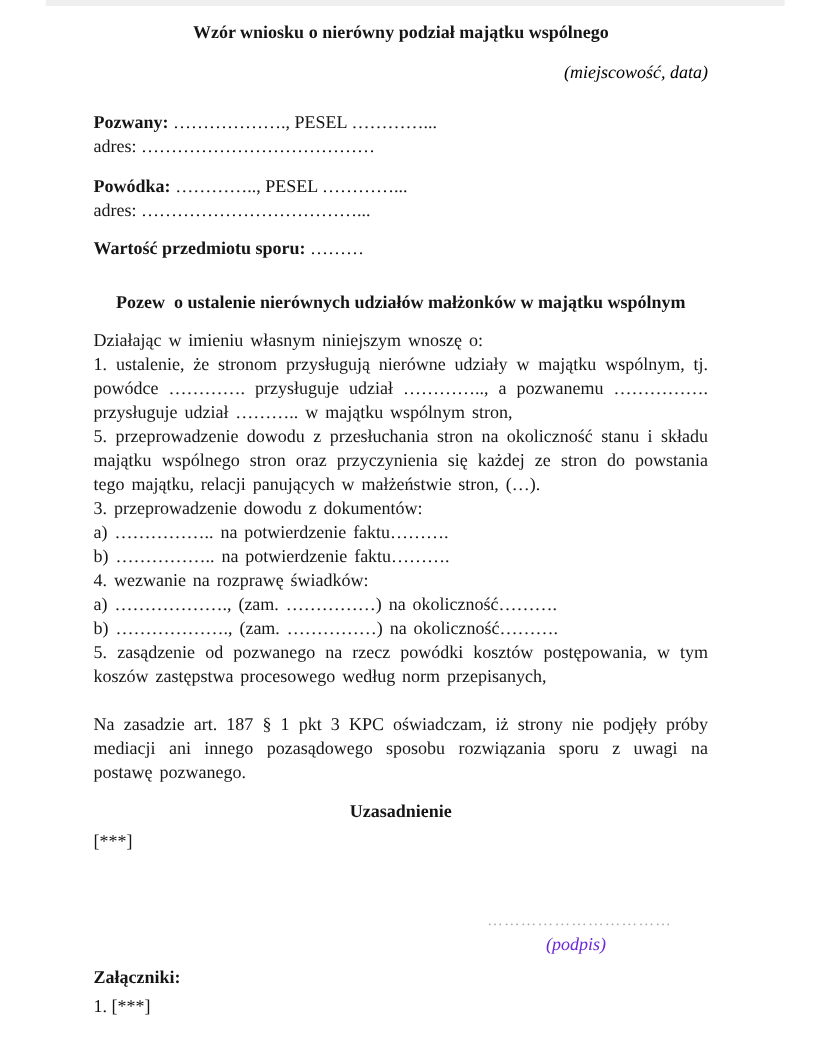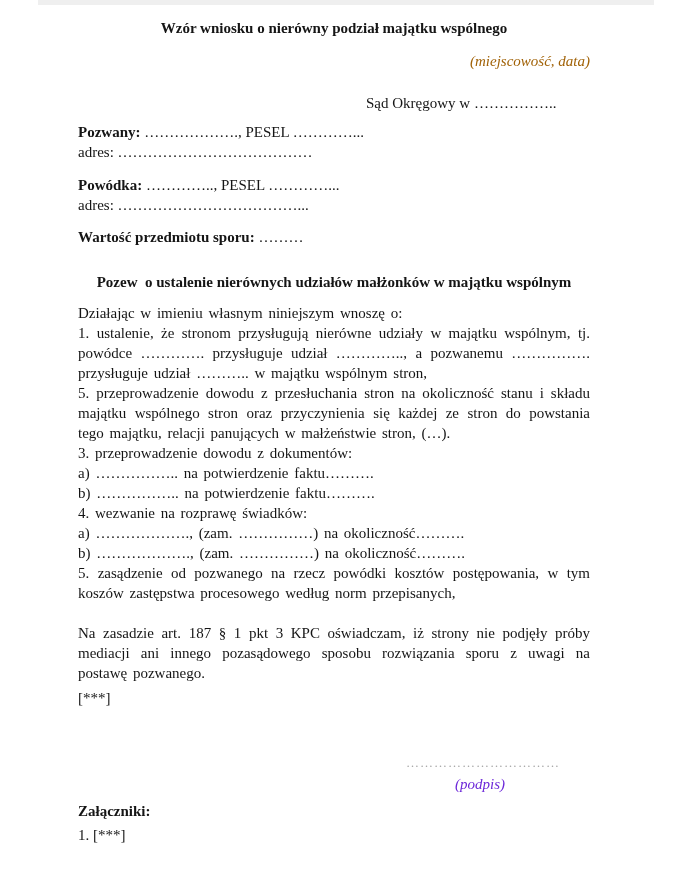--- a/index.html
+++ b/index.html
@@ -27,21 +27,21 @@
     margin: 2px 0 0 0;
     font-size: 15px;
     font-weight: bold;
     text-align: center;
     line-height: 20px;
   }
   .place-date {
     margin-top: 13px;
     text-align: right;
     font-style: italic;
-    color: #a16207;
+    color: #000000;
   }
   .court-block {
     margin-top: 22px;
     margin-left: 288px;
   }
   .party-block { margin-top: 13px; }
   .party-block.second { margin-top: 9px; }
   .bold { font-weight: bold; }
   .wps-line { margin-top: 12px; }
   .claim-heading {
@@ -92,21 +92,20 @@
 <body>
 
 <div class="page">
   <div class="top-edge"></div>
 
   <h1 class="doc-title">Wzór wniosku o nierówny podział majątku wspólnego</h1>
 
   <div class="place-date">(miejscowość, data)</div>
 
   <div class="court-block">
-    <div>Sąd Okręgowy w ……………..</div>
   </div>
 
   <div class="party-block second">
     <div><span class="bold">Pozwany:</span><span> ………………., PESEL …………...</span></div>
     <div>adres: …………………………………</div>
   </div>
 
   <div class="party-block">
     <div><span class="bold">Powódka:</span><span> ………….., PESEL …………...</span></div>
     <div>adres: ………………………………...</div>
@@ -125,20 +124,21 @@
     <p>3. przeprowadzenie dowodu z dokumentów:</p>
     <p>a) …………….. na potwierdzenie faktu……….</p>
     <p>b) …………….. na potwierdzenie faktu……….</p>
     <p>4. wezwanie na rozprawę świadków:</p>
     <p>a) ………………., (zam. ……………) na okoliczność……….</p>
     <p>b) ………………., (zam. ……………) na okoliczność……….</p>
     <p>5. zasądzenie od pozwanego na rzecz powódki kosztów postępowania, w tym koszów zastępstwa procesowego według norm przepisanych,</p>
     <p class="gap-before">Na zasadzie art. 187 § 1 pkt 3 KPC oświadczam, iż strony nie podjęły próby mediacji ani innego pozasądowego sposobu rozwiązania sporu z uwagi na postawę pozwanego.</p>
   </div>
 
+  <h2 class="just-heading">Uzasadnienie</h2>
 
   <div class="placeholder-line">[***]</div>
 
   <div class="sig-block">
     <div class="sig-dots">……………………………</div>
     <div class="sig-caption">(podpis)</div>
   </div>
 
   <div class="attachments">
     <div class="bold">Załączniki:</div>

